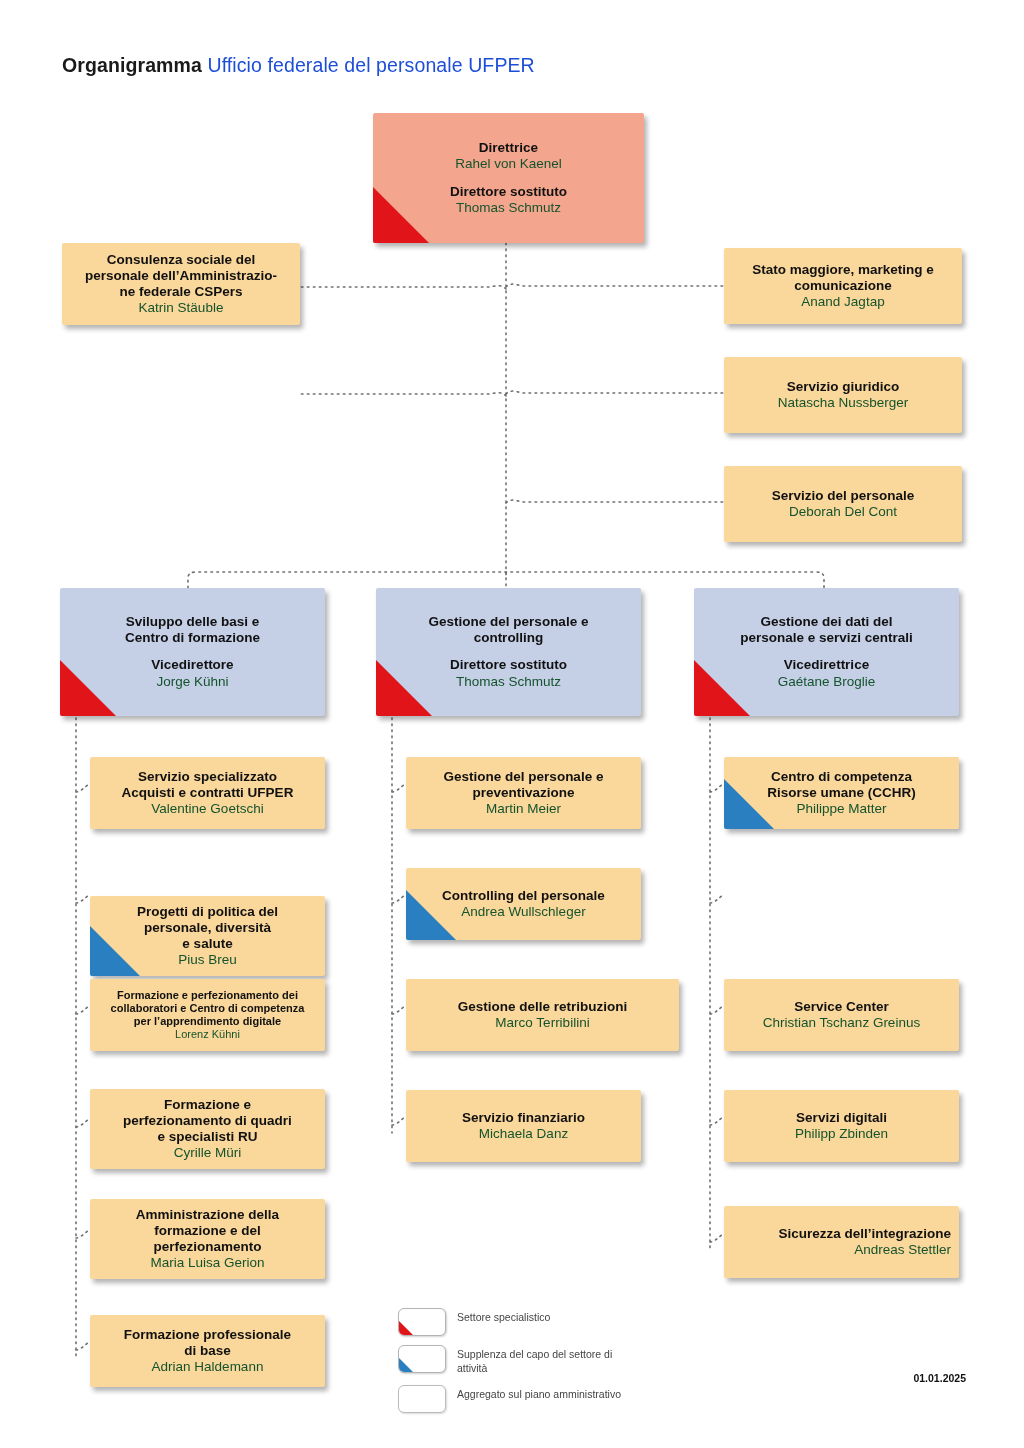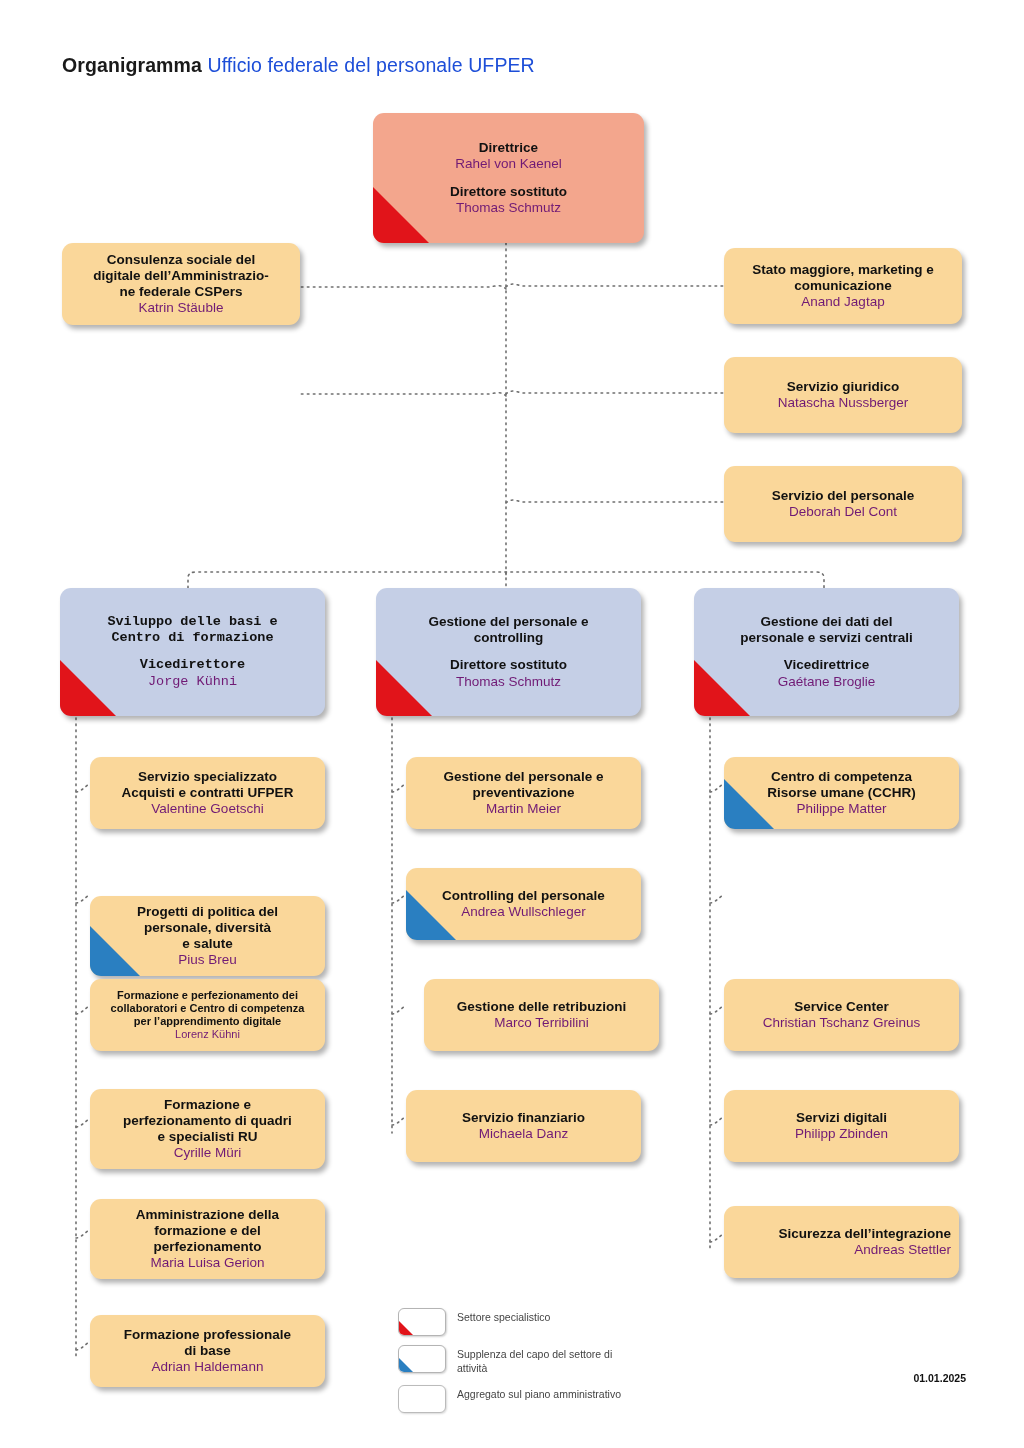--- a/index.html
+++ b/index.html
@@ -38,39 +38,39 @@
     white-space: nowrap;
     letter-spacing: 0.1px;
   }
   .title .strong { font-weight: bold; }
   .title .light  { font-weight: normal; color: #1d4ed8; }
 
   
   .box {
     position: absolute;
     box-sizing: border-box;
-    border-radius: 11px;
+    border-radius: 2px;
     display: flex;
     flex-direction: column;
     align-items: center;
     justify-content: center;
     text-align: center;
     overflow: hidden;
     box-shadow: 3px 4px 5px rgba(0,0,0,0.30);
     padding: 4px 8px;
     z-index: 3;
   }
   .box .ttl {
     font-weight: bold;
     color: #111111;
     line-height: 1.19;
   }
   .box .nm {
     font-weight: normal;
-    color: #701a75;
+    color: #14532d;
     line-height: 1.2;
   }
   .box .role {
     font-weight: bold;
     color: #111111;
     line-height: 1.19;
   }
 
   
   .flag {
@@ -244,21 +244,21 @@
       <div class="nm">Rahel von Kaenel</div>
       <div class="gap"></div>
       <div class="role">Direttore sostituto</div>
       <div class="nm">Thomas Schmutz</div>
     </div>
   </div>
 
   <div class="box orange" style="left:62px; top:243px; width:238px; height:82px;">
     <div class="inner">
       <div class="ttl">Consulenza sociale del</div>
-      <div class="ttl">digitale dell’Amministrazio-</div>
+      <div class="ttl">personale dell’Amministrazio-</div>
       <div class="ttl">ne federale CSPers</div>
       <div class="nm">Katrin Stäuble</div>
     </div>
   </div>
 
 
   <div class="box orange" style="left:724px; top:248px; width:238px; height:76px;">
     <div class="inner">
       <div class="ttl">Stato maggiore, marketing e</div>
       <div class="ttl">comunicazione</div>
@@ -273,21 +273,21 @@
     </div>
   </div>
 
   <div class="box orange" style="left:724px; top:466px; width:238px; height:76px;">
     <div class="inner">
       <div class="ttl">Servizio del personale</div>
       <div class="nm">Deborah Del Cont</div>
     </div>
   </div>
 
-  <div class="box division" style="left:60px; top:588px; width:265px; height:128px;font-family:Liberation Mono, monospace;">
+  <div class="box division" style="left:60px; top:588px; width:265px; height:128px;">
     <span class="flag red"></span>
     <div class="inner">
       <div class="ttl">Sviluppo delle basi e</div>
       <div class="ttl">Centro di formazione</div>
       <div class="gap"></div>
       <div class="role">Vicedirettore</div>
       <div class="nm">Jorge Kühni</div>
     </div>
   </div>
 
@@ -364,21 +364,21 @@
   </div>
 
   <div class="box orange" style="left:406px; top:868px; width:235px; height:72px;">
     <span class="flag blue sm"></span>
     <div class="inner">
       <div class="ttl">Controlling del personale</div>
       <div class="nm">Andrea Wullschleger</div>
     </div>
   </div>
 
-  <div class="box orange" style="left:424px; top:979px; width:235px; height:72px;">
+  <div class="box orange" style="left:406px; top:979px; width:273px; height:72px;">
     <div class="inner">
       <div class="ttl">Gestione delle retribuzioni</div>
       <div class="nm">Marco Terribilini</div>
     </div>
   </div>
 
   <div class="box orange" style="left:406px; top:1090px; width:235px; height:72px;">
     <div class="inner">
       <div class="ttl">Servizio finanziario</div>
       <div class="nm">Michaela Danz</div>

